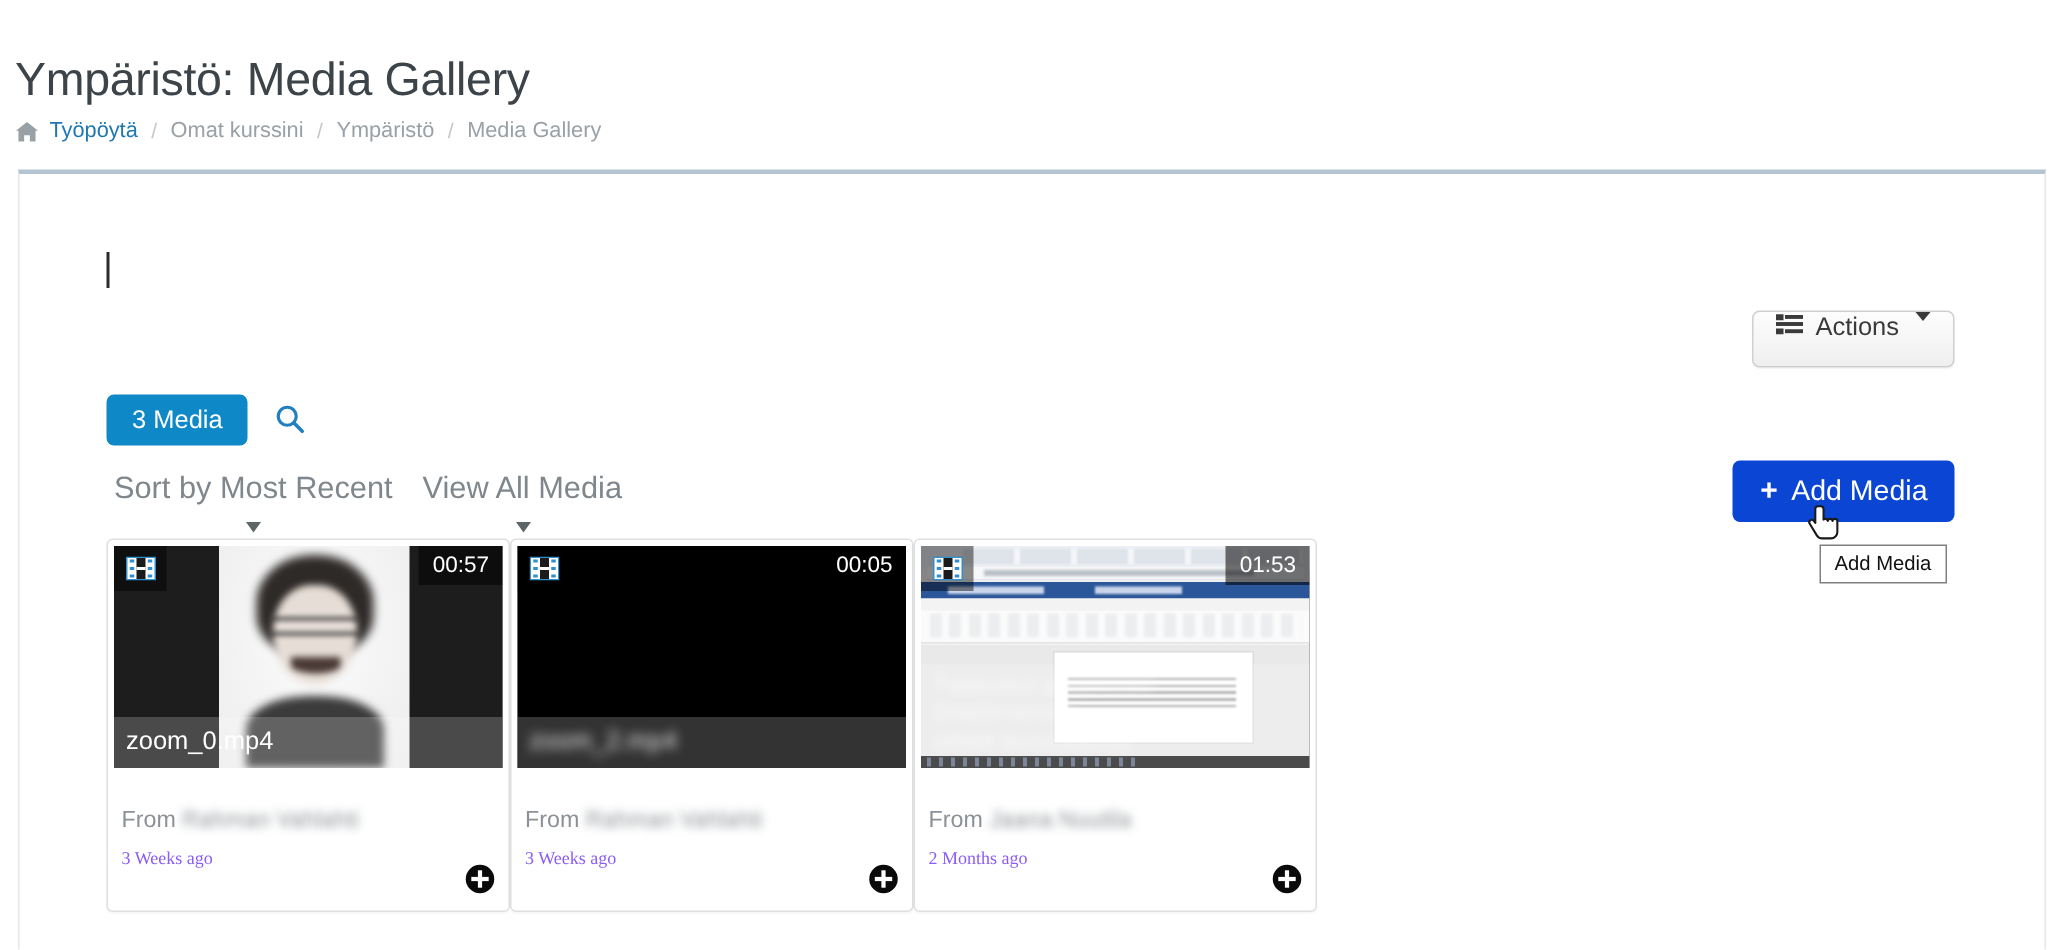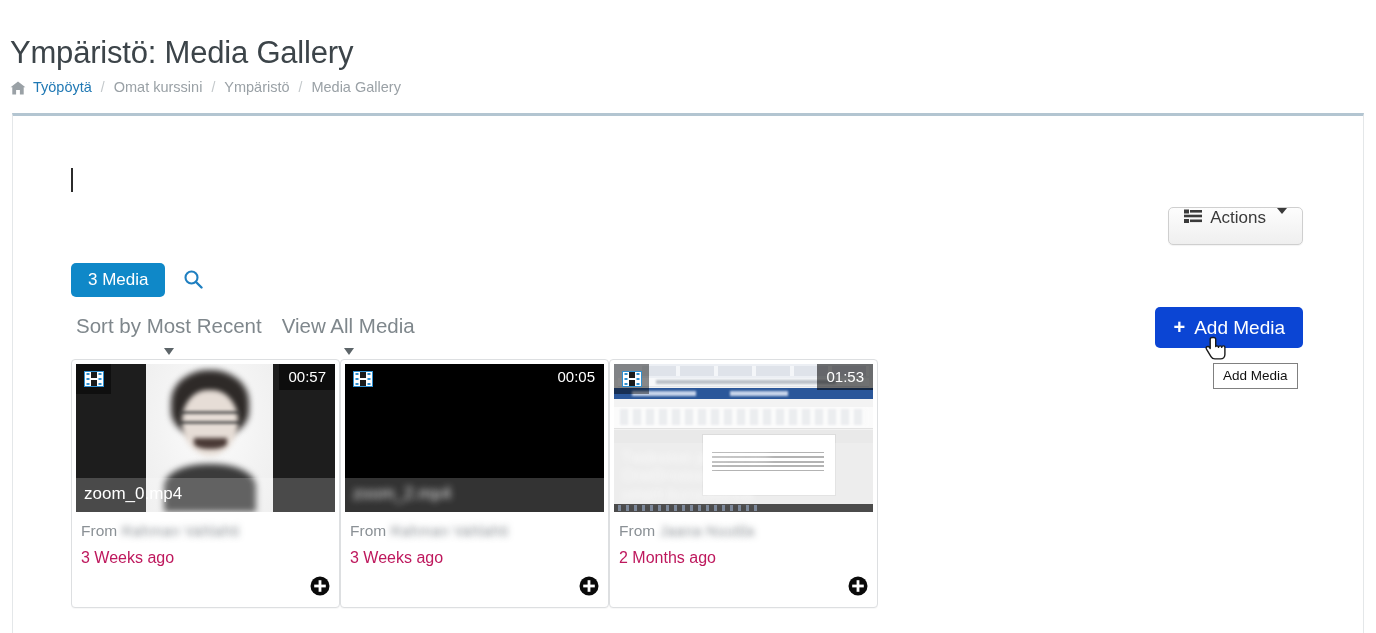--- a/index.html
+++ b/index.html
@@ -233,32 +233,33 @@
     font-size: 17px;
     padding: 6px 8px 8px 8px;
     line-height: 1.15;
     z-index: 3;
   }
   .thumb-title.blurred { color: transparent; text-shadow: 0 0 7px rgba(255,255,255,0.95); }
   .thumb-title.two-line { font-size: 16px; }
 
   .card-meta {
     position: absolute;
-    left: 9px; right: 9px; top: 162px;
+    left: 9px; right: 9px; top: 178px;
   }
   .meta-from {
     font-size: 15.5px;
     color: #8b9196;
     margin-bottom: 9px;
     white-space: nowrap;
   }
   .meta-from .author { color: transparent; text-shadow: 0 0 6px rgba(120,126,132,0.85); }
   .meta-date {
-    font-size: 16px;
-    color: #be185d;
+    font-size: 12px;
+    color: #8b5cf6;
+    font-family: Liberation Serif, serif;
   }
   .add-to-btn {
     position: absolute;
     right: 9px; bottom: 10px;
     width: 20px; height: 20px;
     background: none; border: none; padding: 0;
     cursor: pointer;
     display: flex; align-items: center; justify-content: center;
   }
 

